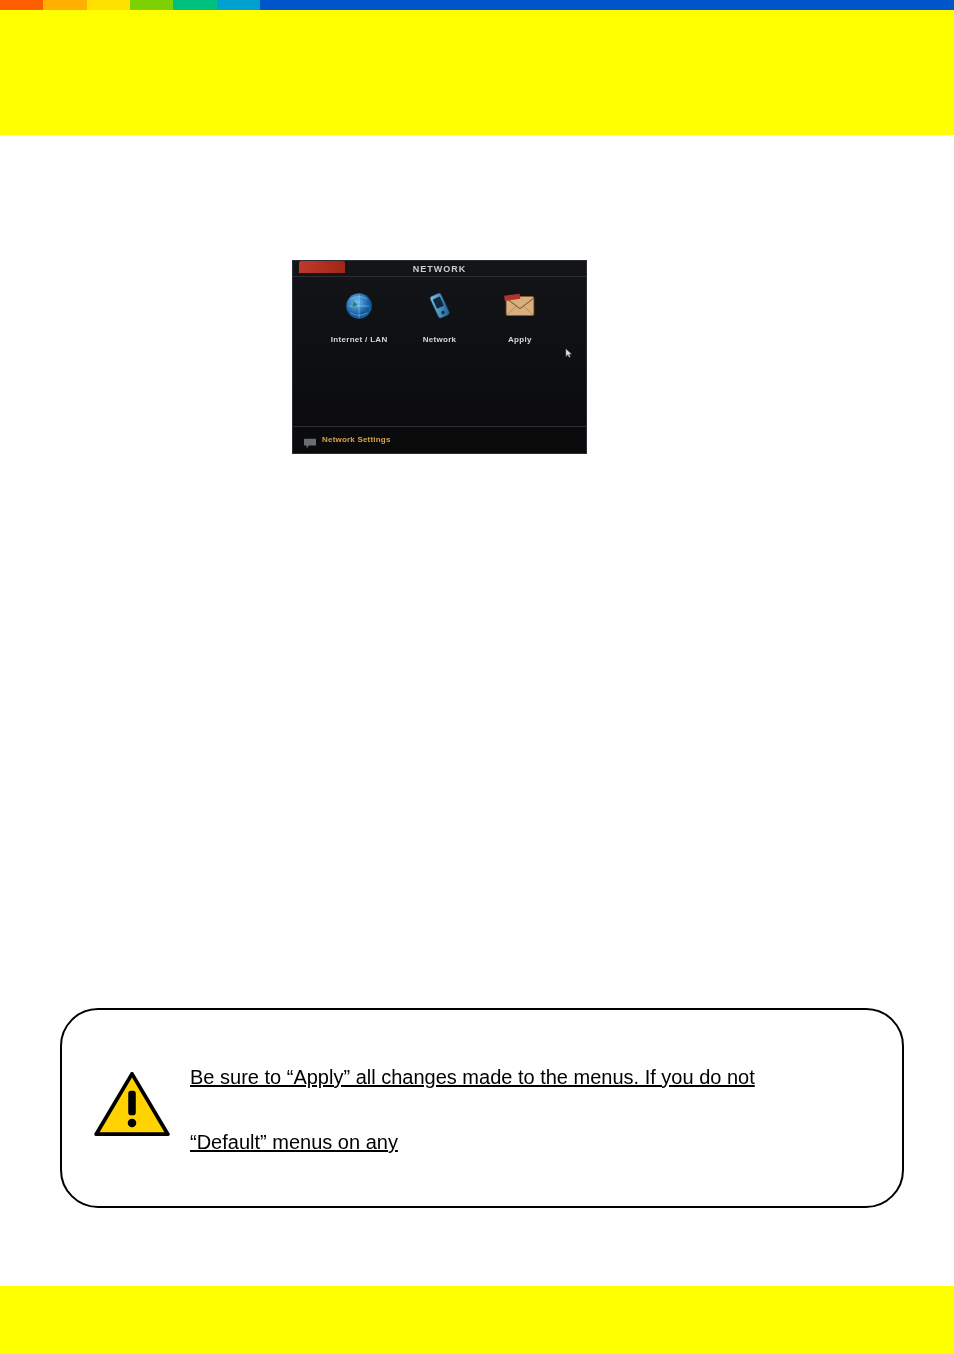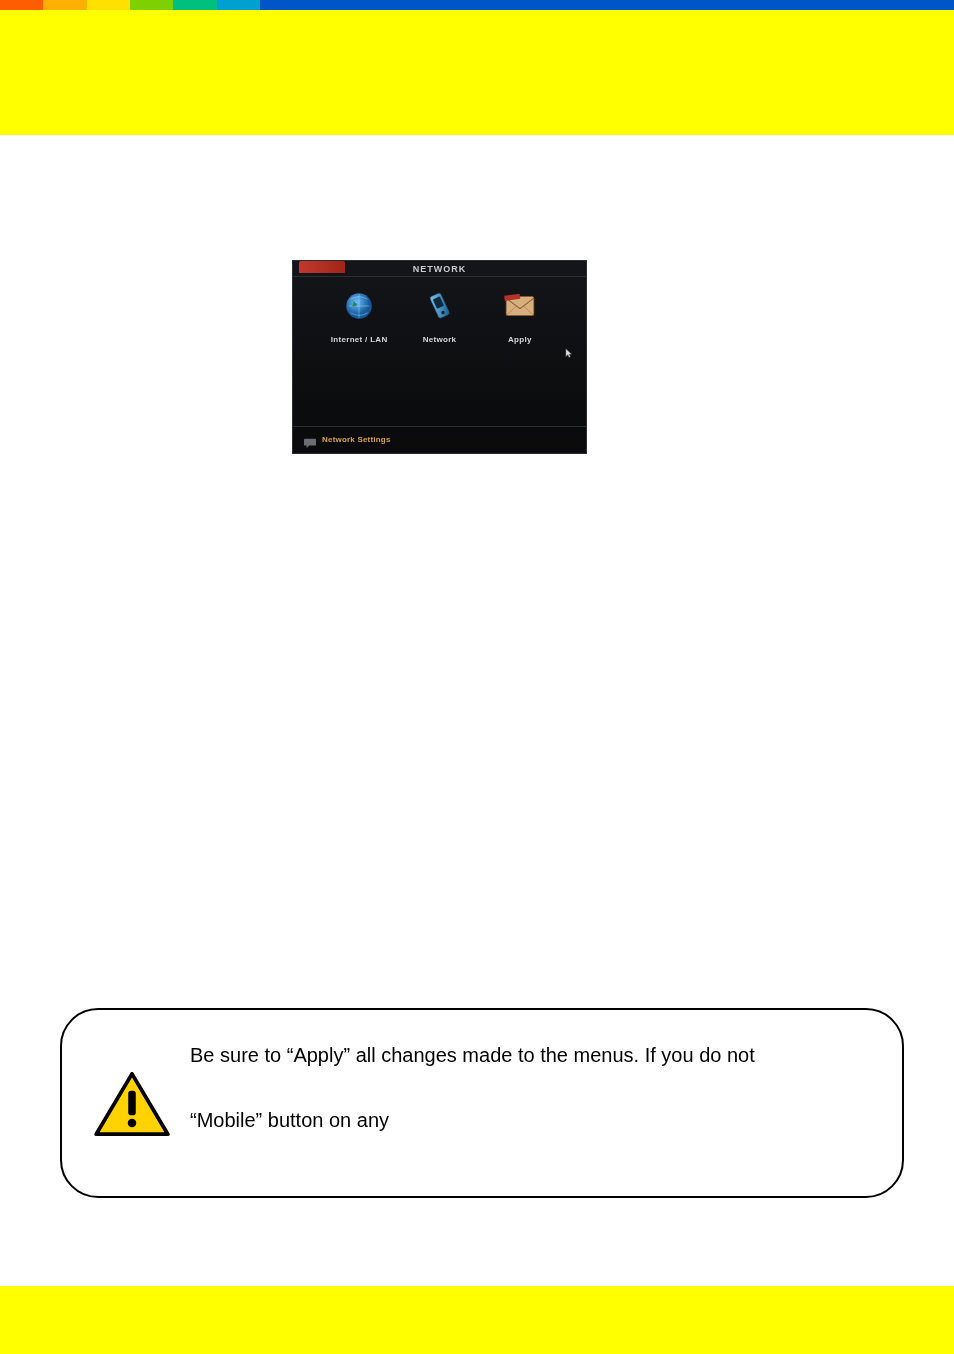--- a/index.html
+++ b/index.html
@@ -80,22 +80,23 @@
   }
   .screenshot .chat-icon { width:14px; height:12px; }
   .screenshot .footer-text { font-size:8px; color:#d8a24a; font-weight:bold; letter-spacing:0.2px;}
 
   
   .callout {
     position: absolute;
     left: 60px; right: 50px; top: 1008px;
     border: 2px solid #000;
     border-radius: 38px;
-    padding: 32px 28px 50px 128px;
+    padding: 54px 28px 50px 128px;
     min-height: 190px;
+    text-decoration: underline;
   }
   .callout .warn {
     position: absolute;
     left: 32px; top: 62px; width: 76px; height: 66px;
   }
   .callout p {
     font-size: 20px;
     line-height: 1.35;
     color: #000;
     margin-bottom: 38px;
@@ -191,16 +192,16 @@
 
 <div class="callout">
   <div class="warn">
     <svg viewBox="0 0 80 70" width="76" height="66">
       <polygon points="40,2 78,66 2,66" fill="#ffd200" stroke="#000" stroke-width="4" stroke-linejoin="round"></polygon>
       <rect x="36" y="20" width="8" height="26" rx="3" fill="#000"></rect>
       <circle cx="40" cy="54" r="4.5" fill="#000"></circle>
     </svg>
   </div>
   <p>Be sure to “Apply” all changes made to the menus. If you do not</p>
-  <p>“Mobile” button on any</p>
+  <p>“Default” menus on any</p>
 </div>
 
 <div class="bottom-band"></div>
 
 </body></html>

